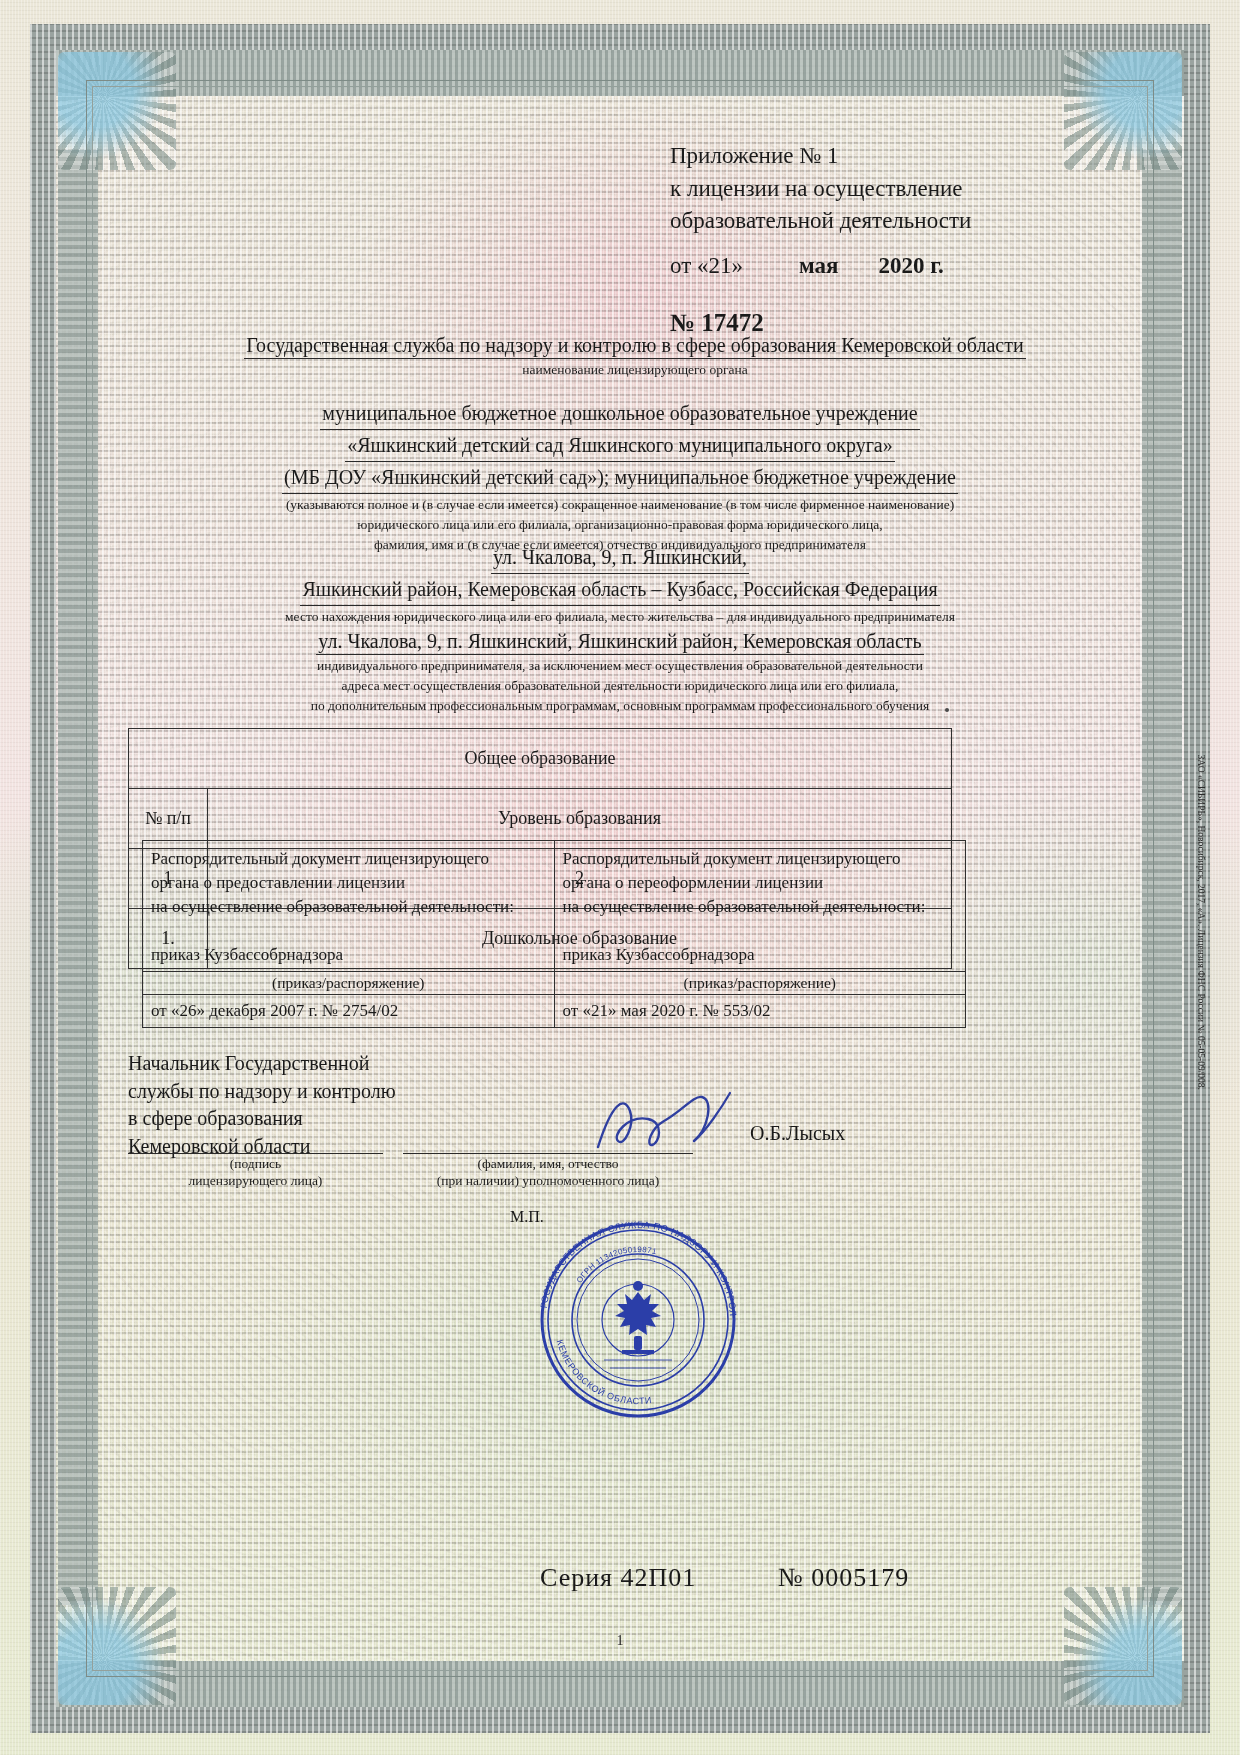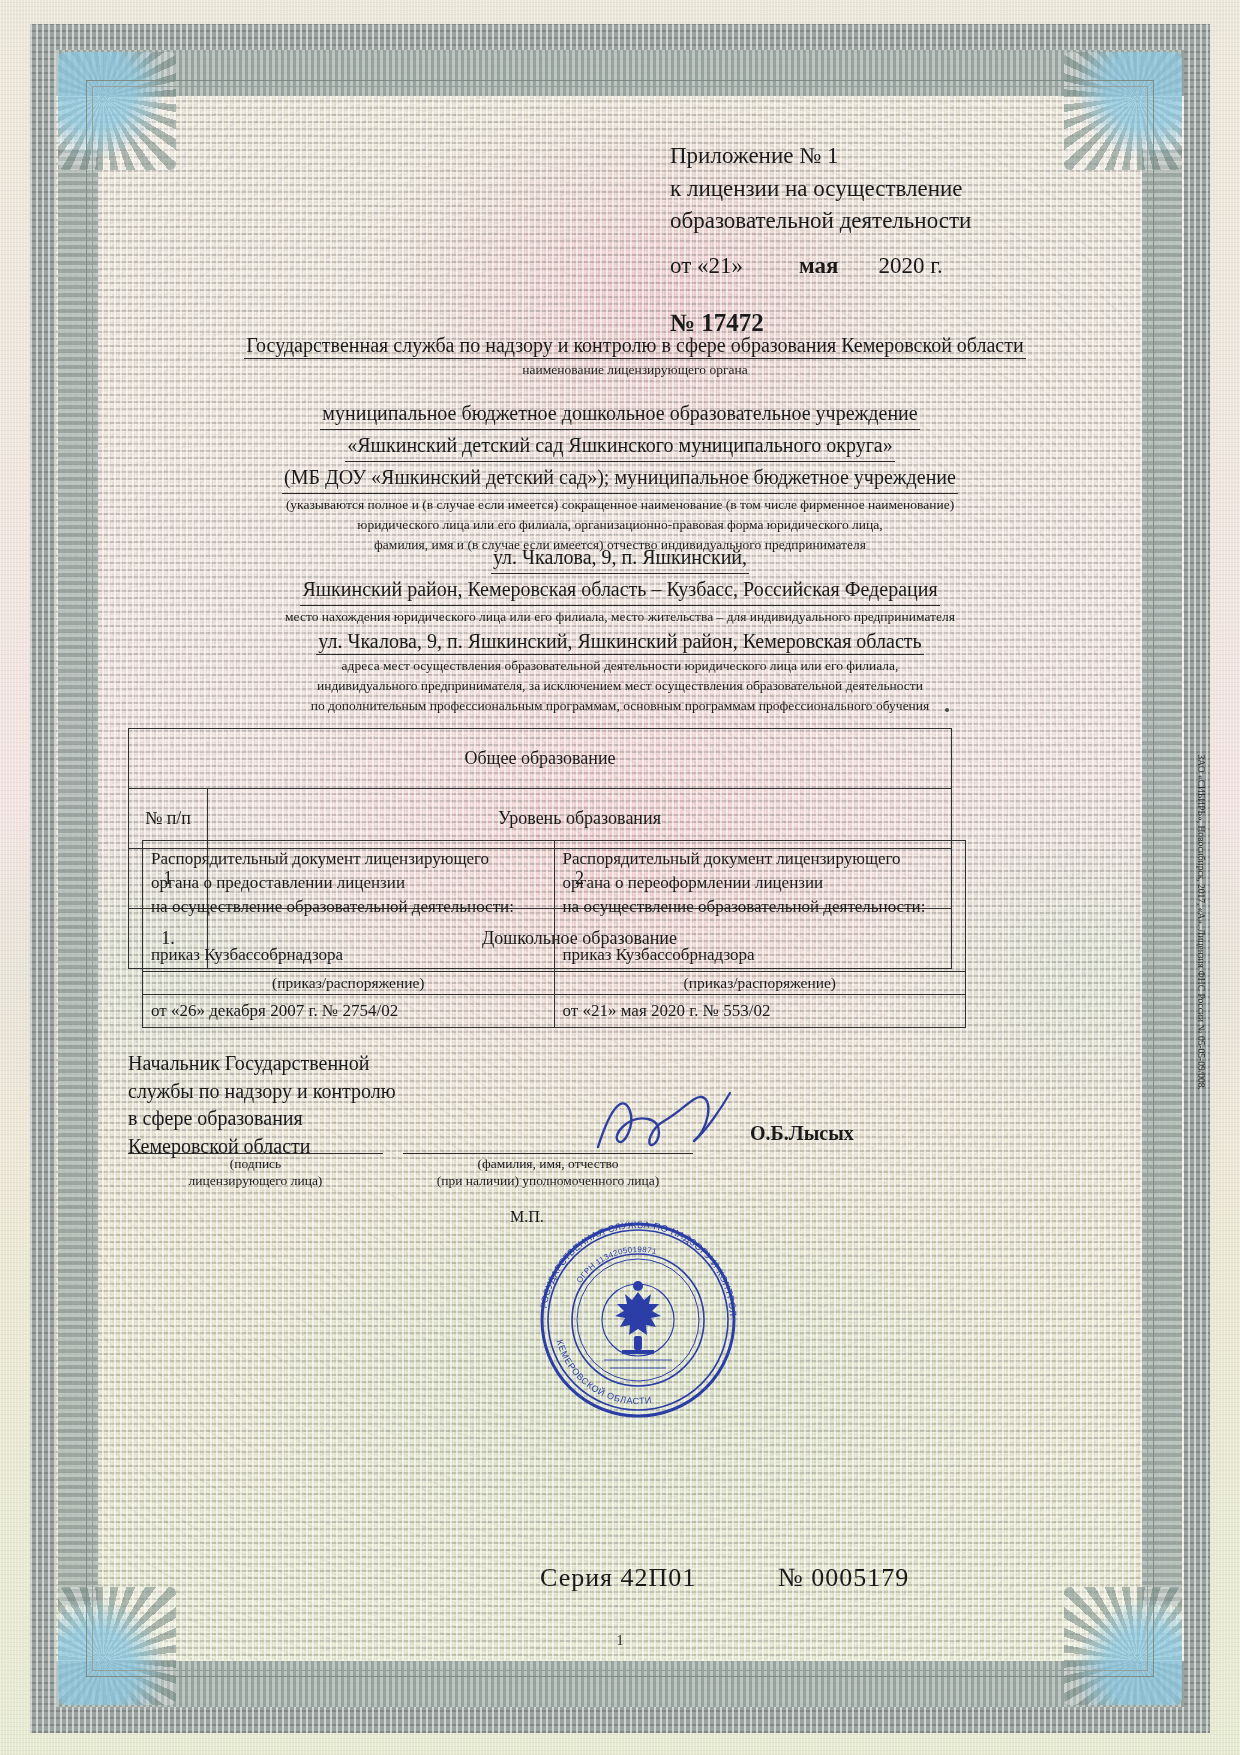--- a/index.html
+++ b/index.html
@@ -86,21 +86,21 @@
   
   .content{
     position:absolute;left:110px;top:110px;right:110px;bottom:100px;
     color:#1a1a1a;
   }
   .hdr{position:absolute;left:560px;top:30px;width:360px;line-height:1.42;}
   .hdr .l{font-size:23px;white-space:nowrap;}
   .hdr .datel{font-size:23px;margin-top:12px;}
   .hdr .dq{display:inline-block;min-width:62px;}
   .hdr .dm{display:inline-block;min-width:108px;text-align:center;font-weight:bold;}
-  .hdr .dy{font-weight:normal;}
+  .hdr .dy{font-weight:bold;}
   .hdr .num{font-size:25px;font-weight:bold;margin-top:22px;}
   .cap{font-size:13.5px;text-align:center;line-height:1.32;margin-top:2px;}
 
   .authority{position:absolute;left:30px;top:224px;right:0;text-align:center;}
   .authority .main{font-size:20px;border-bottom:1.4px solid #2a2a2a;display:inline-block;padding:0 2px 1px;}
 
   .orgblock{position:absolute;left:0;right:0;top:288px;text-align:center;}
   .orgblock .n{font-size:20px;display:inline-block;border-bottom:1.3px solid #2a2a2a;padding:0 2px 1px;line-height:1.5;}
 
   .addr1{position:absolute;left:0;right:0;top:432px;text-align:center;}
@@ -126,21 +126,21 @@
   table.doc .ord{margin-top:26px;}
 
   .sign{position:absolute;left:18px;top:940px;right:0;}
   .sign .post{font-size:20px;line-height:1.38;}
   .sign-lines{position:absolute;left:18px;top:1043px;right:10px;display:flex;gap:20px;}
   .sl{border-top:1.3px solid #2a2a2a;padding-top:1px;text-align:center;font-size:13.5px;line-height:1.28;}
   .sl.a{width:300px;}
   .sl.b{width:255px;}
   .sl.c{width:290px;}
   .mp{position:absolute;left:400px;top:1098px;font-size:16px;}
-  .fio{position:absolute;left:640px;top:1012px;font-size:20px;font-weight:bold;}
+  .fio{position:absolute;left:640px;top:1012px;font-size:20px;}
 
   .scribble{position:absolute;left:480px;top:975px;width:180px;height:80px;pointer-events:none;}
   .stamp{position:absolute;left:408px;top:1090px;width:240px;height:240px;pointer-events:none;}
 
   .serial{position:absolute;left:430px;bottom:62px;font-size:26px;letter-spacing:1px;}
   .serial .no{margin-left:74px;}
   .pageno{position:absolute;left:0;right:0;bottom:6px;text-align:center;font-size:14px;}
   .sidetext{
     position:absolute;right:34px;top:1090px;
     font-size:9.5px;color:#2b2b2b;white-space:nowrap;
@@ -197,22 +197,22 @@
     </div>
 
     <div class="addr1">
       <div><span class="n">ул. Чкалова, 9, п. Яшкинский,</span></div>
       <div><span class="n">Яшкинский район, Кемеровская область – Кузбасс, Российская Федерация</span></div>
       <div class="cap">место нахождения юридического лица или его филиала, место жительства – для индивидуального предпринимателя</div>
     </div>
 
     <div class="addr2">
       <div><span class="n">ул. Чкалова, 9, п. Яшкинский, Яшкинский район, Кемеровская область</span></div>
+      <div class="cap">индивидуального предпринимателя, за исключением мест осуществления образовательной деятельности</div>
       <div class="cap">адреса  мест осуществления образовательной деятельности юридического лица или его филиала,</div>
-      <div class="cap">индивидуального предпринимателя, за исключением мест осуществления образовательной деятельности</div>
       <div class="cap">по дополнительным профессиональным программам, основным программам профессионального обучения</div>
     </div>
 
     <div class="dotsmall"></div>
 
     <table class="edu">
       <tbody>
           <tr>
         <td colspan="2">Общее образование</td>
       </tr>

